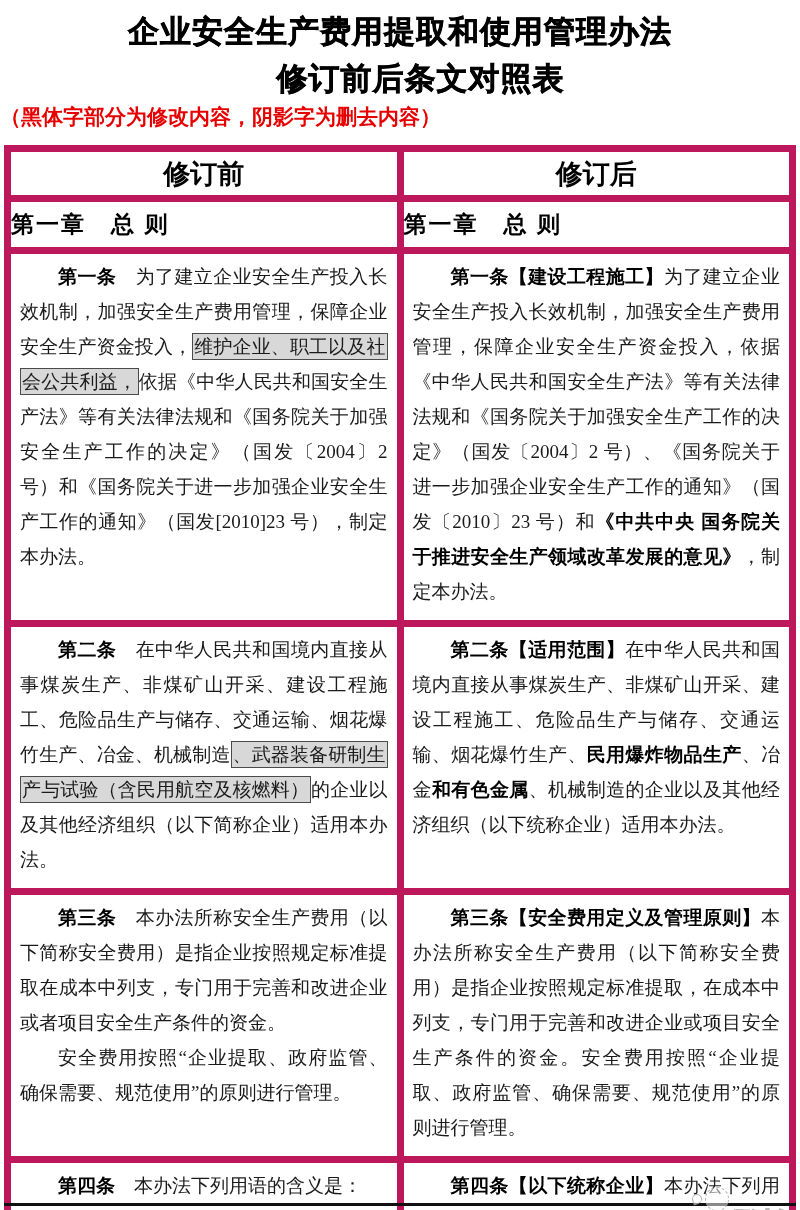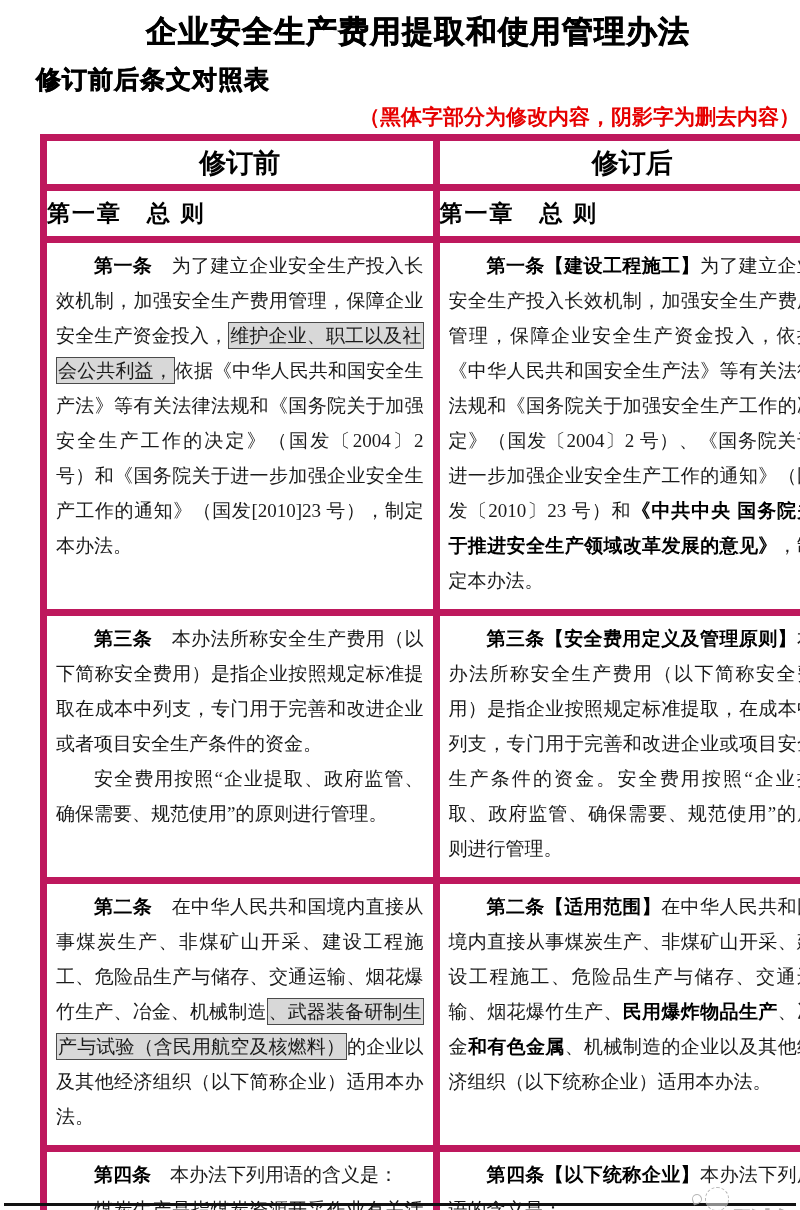--- a/index.html
+++ b/index.html
@@ -5,50 +5,51 @@
   * { margin: 0; padding: 0; box-sizing: border-box; }
   html, body { background: #ffffff; }
   .page {
     position: relative;
     width: 800px;
     height: 1210px;
     margin: 0 auto;
     background: #ffffff;
     overflow: hidden;
     color: #111;
-    padding-left: 36px;
   }
   .title1 {
     margin-top: 8px;
     text-align: center;
     font-family: "Liberation Sans", sans-serif;
     font-weight: 900;
     font-size: 31px;
     letter-spacing: 1px;
     color: #000;
     -webkit-text-stroke: 0.6px #000;
     line-height: 48px;
   }
   .title2 {
-    font-family: "Liberation Sans", sans-serif;
-    font-weight: 900;
-    font-size: 25px;
+    text-align: center;
+    font-family: "Liberation Sans", sans-serif;
+    font-weight: 900;
+    font-size: 31px;
     letter-spacing: 1px;
     color: #000;
     -webkit-text-stroke: 0.6px #000;
     line-height: 46px;
+    margin-left: 41px;
   }
   .note {
-    text-align: right;
+    text-align: left;
     font-family: "Liberation Serif", serif;
     font-weight: 700;
     font-style: normal;
     font-size: 21px;
     line-height: 30px;
-    margin-bottom: 2px;
+    margin-bottom: 13px;
   }
   table.cmp {
     width: 792px;
     margin: 0 4px;
     border-collapse: collapse;
     table-layout: fixed;
   }
   table.cmp th, table.cmp td {
     border: 7px solid #be185d;
     width: 50%;
@@ -166,33 +167,33 @@
         <tr>
           <td>
             <p><span class="b">第一条</span><span>　为了建立企业安全生产投入长效机制，加强安全生产费用管理，保障企业安全生产资金投入，</span><span class="s">维护企业、职工以及社会公共利益，</span><span>依据《中华人民共和国安全生产法》等有关法律法规和《国务院关于加强安全生产工作的决定》（国发〔2004〕2 号）和《国务院关于进一步加强企业安全生产工作的通知》（国发[2010]23 号），制定本办法。</span></p>
           </td>
           <td>
             <p><span class="b">第一条【建设工程施工】</span><span>为了建立企业安全生产投入长效机制，加强安全生产费用管理，保障企业安全生产资金投入，依据《中华人民共和国安全生产法》等有关法律法规和《国务院关于加强安全生产工作的决定》（国发〔2004〕2 号）、《国务院关于进一步加强企业安全生产工作的通知》（国发〔2010〕23 号）和</span><span class="b">《中共中央 国务院关于推进安全生产领域改革发展的意见》</span><span>，制定本办法。</span></p>
           </td>
         </tr>
         <tr>
           <td>
+            <p><span class="b">第二条</span><span>　在中华人民共和国境内直接从事煤炭生产、非煤矿山开采、建设工程施工、危险品生产与储存、交通运输、烟花爆竹生产、冶金、机械制造</span><span class="s">、武器装备研制生产与试验（含民用航空及核燃料）</span><span>的企业以及其他经济组织（以下简称企业）适用本办法。</span></p>
+          </td>
+          <td>
+            <p><span class="b">第二条【适用范围】</span><span>在中华人民共和国境内直接从事煤炭生产、非煤矿山开采、建设工程施工、危险品生产与储存、交通运输、烟花爆竹生产、</span><span class="b">民用爆炸物品生产</span><span>、冶金</span><span class="b">和有色金属</span><span>、机械制造的企业以及其他经济组织（以下统称企业）适用本办法。</span></p>
+          </td>
+        </tr>
+        <tr>
+          <td>
             <p><span class="b">第三条</span><span>　本办法所称安全生产费用（以下简称安全费用）是指企业按照规定标准提取在成本中列支，专门用于完善和改进企业或者项目安全生产条件的资金。</span></p>
             <p><span>安全费用按照“企业提取、政府监管、确保需要、规范使用”的原则进行管理。</span></p>
           </td>
           <td>
             <p><span class="b">第三条【安全费用定义及管理原则】</span><span>本办法所称安全生产费用（以下简称安全费用）是指企业按照规定标准提取，在成本中列支，专门用于完善和改进企业或项目安全生产条件的资金。安全费用按照“企业提取、政府监管、确保需要、规范使用”的原则进行管理。</span></p>
-          </td>
-        </tr>
-        <tr>
-          <td>
-            <p><span class="b">第二条</span><span>　在中华人民共和国境内直接从事煤炭生产、非煤矿山开采、建设工程施工、危险品生产与储存、交通运输、烟花爆竹生产、冶金、机械制造</span><span class="s">、武器装备研制生产与试验（含民用航空及核燃料）</span><span>的企业以及其他经济组织（以下简称企业）适用本办法。</span></p>
-          </td>
-          <td>
-            <p><span class="b">第二条【适用范围】</span><span>在中华人民共和国境内直接从事煤炭生产、非煤矿山开采、建设工程施工、危险品生产与储存、交通运输、烟花爆竹生产、</span><span class="b">民用爆炸物品生产</span><span>、冶金</span><span class="b">和有色金属</span><span>、机械制造的企业以及其他经济组织（以下统称企业）适用本办法。</span></p>
           </td>
         </tr>
         <tr>
           <td>
             <p><span class="b">第四条</span><span>　本办法下列用语的含义是：</span></p>
             <p><span>煤炭生产是指煤炭资源开采作业有关活动。</span></p>
           </td>
           <td>
             <p><span class="b">第四条【以下统称企业】</span><span>本办法下列用语的含义是：</span></p>
           </td>

